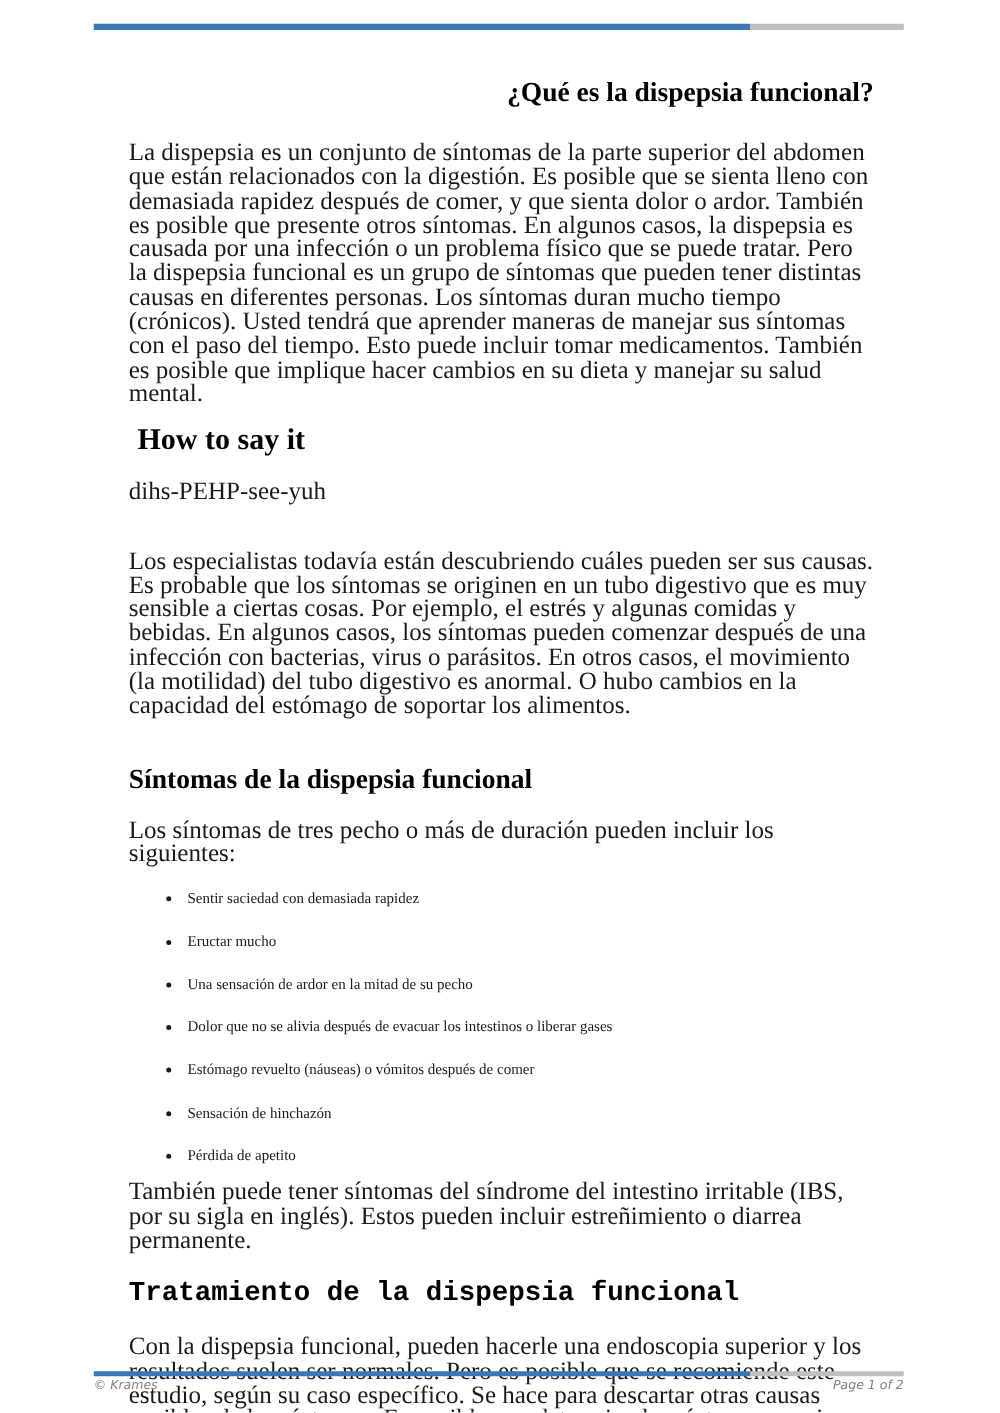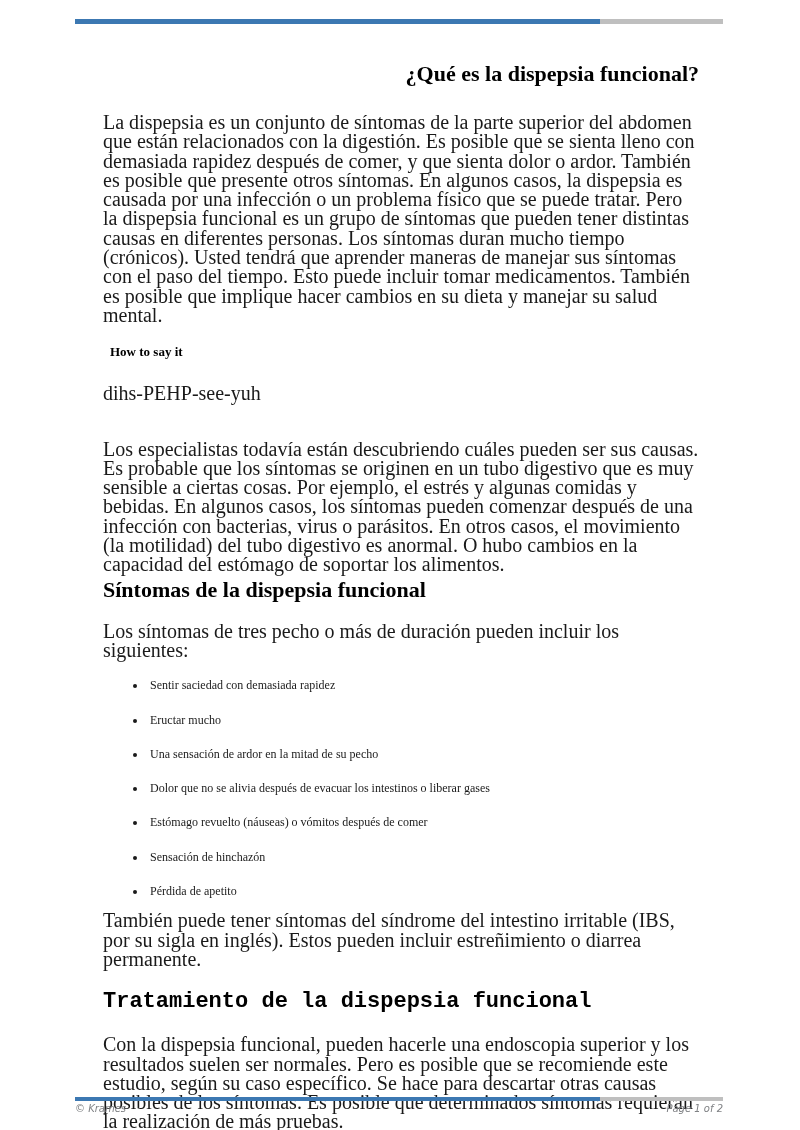--- a/index.html
+++ b/index.html
@@ -43,34 +43,34 @@
     text-align: right;
   }
   h2.section-heading {
     font-size: 22px;
     line-height: 26px;
     font-weight: bold;
     margin: 0 0 17px 0;
     color: #000;
   }
   h3.sub-heading {
-    font-size: 13px;
+    font-size: 24px;
     line-height: 22px;
     font-weight: bold;
     margin: 0 0 21px 0;
     padding-left: 7px;
     color: #000;
   }
   p.body-text {
     font-size: 20px;
     line-height: 19.3px;
     margin: 0 0 16px 0;
   }
   p.mb-lg { margin-bottom: 20px; }
-  p.mb-md { margin-bottom: 2px; }
+  p.mb-md { margin-bottom: 35px; }
   p.mb-xl { margin-bottom: 36px; font-family: Liberation Serif, serif; }
   h2.mb-md { margin-bottom: 19px; }
   h2.mb-lg { margin-bottom: 20px; font-family: Liberation Mono, monospace; }
 
   ul.symptom-list {
     margin: 0 0 10px 0;
     padding: 0 0 0 44px;
     list-style: disc;
   }
   ul.symptom-list li {

